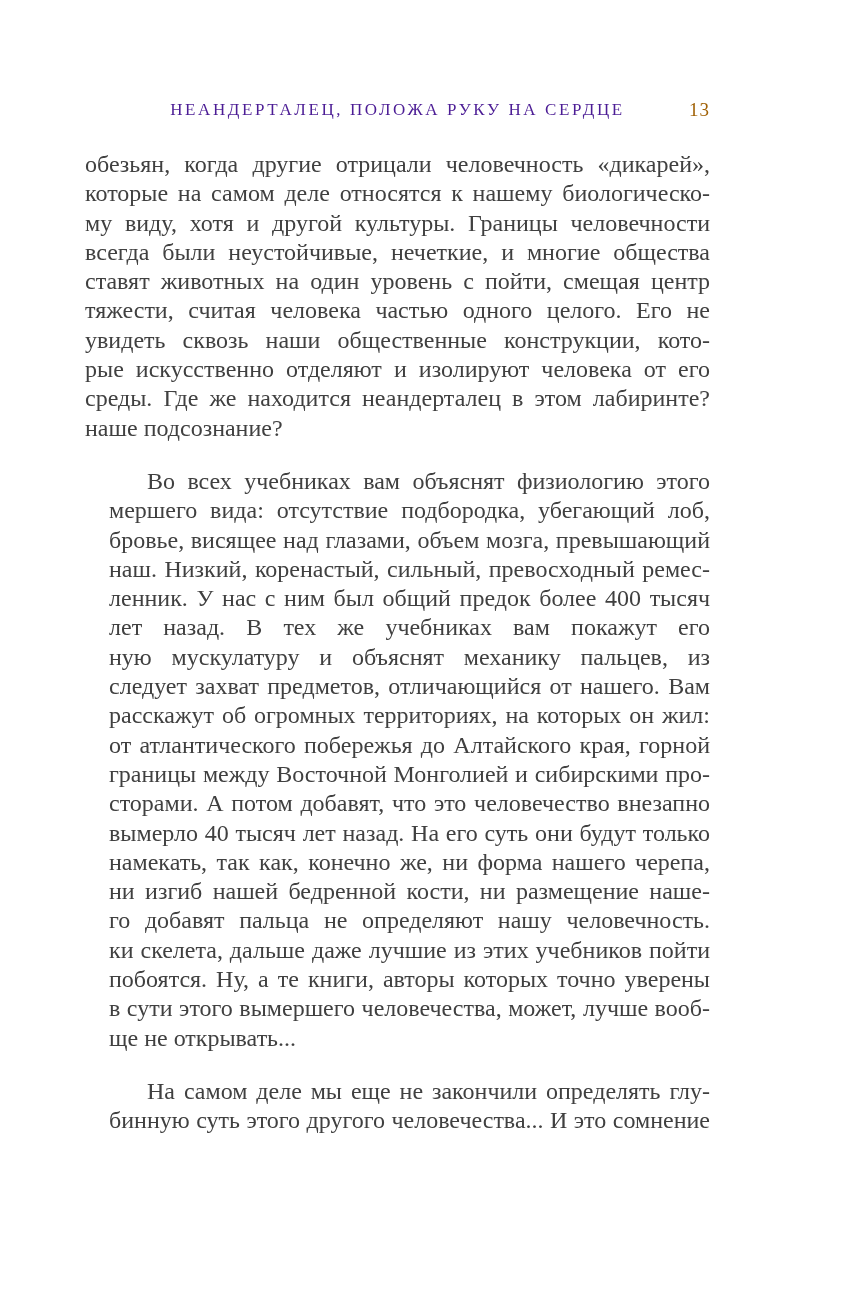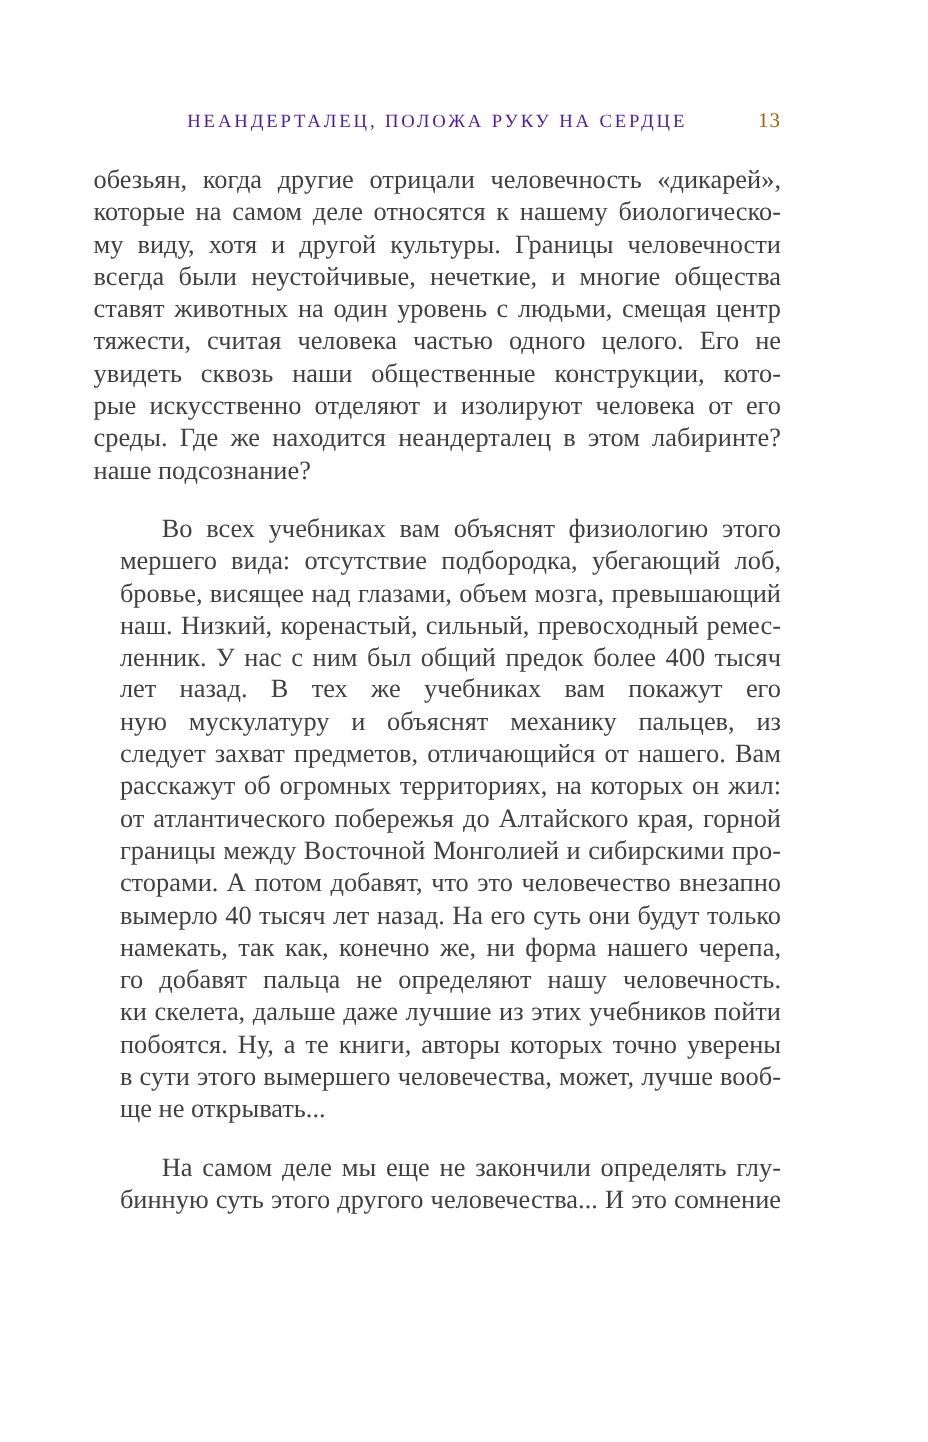--- a/index.html
+++ b/index.html
@@ -63,21 +63,21 @@
   <div class="header-row">
     <span class="running-title">НЕАНДЕРТАЛЕЦ, ПОЛОЖА РУКУ НА СЕРДЦЕ</span>
     <span class="page-number">13</span>
   </div>
   <div class="body-text" id="body-text">
       <div class="paragraph">
         <div class="text-line">обезьян, когда другие отрицали человечность «дикарей»,</div>
         <div class="text-line">которые на самом деле относятся к нашему биологическо-</div>
         <div class="text-line">му виду, хотя и другой культуры. Границы человечности</div>
         <div class="text-line">всегда были неустойчивые, нечеткие, и многие общества</div>
-        <div class="text-line">ставят животных на один уровень с людьми, смещая центр</div>
+        <div class="text-line">ставят животных на один уровень с пойти, смещая центр</div>
         <div class="text-line">тяжести, считая человека частью одного целого. Его не</div>
         <div class="text-line">увидеть сквозь наши общественные конструкции, кото-</div>
         <div class="text-line">рые искусственно отделяют и изолируют человека от его</div>
         <div class="text-line">среды. Где же находится неандерталец в этом лабиринте?</div>
         <div class="text-line flush-left">наше подсознание?</div>
       </div>
       <div class="paragraph">
         <div class="text-line indent">Во всех учебниках вам объяснят физиологию этого вы-</div>
         <div class="text-line">мершего вида: отсутствие подбородка, убегающий лоб, над-</div>
         <div class="text-line">бровье, висящее над глазами, объем мозга, превышающий</div>
@@ -85,20 +85,21 @@
         <div class="text-line">ленник. У нас с ним был общий предок более 400 тысяч</div>
         <div class="text-line">лет назад. В тех же учебниках вам покажут его замечатель-</div>
         <div class="text-line">ную мускулатуру и объяснят механику пальцев, из которой</div>
         <div class="text-line">следует захват предметов, отличающийся от нашего. Вам</div>
         <div class="text-line">расскажут об огромных территориях, на которых он жил:</div>
         <div class="text-line">от атлантического побережья до Алтайского края, горной</div>
         <div class="text-line">границы между Восточной Монголией и сибирскими про-</div>
         <div class="text-line">сторами. А потом добавят, что это человечество внезапно</div>
         <div class="text-line">вымерло 40 тысяч лет назад. На его суть они будут только</div>
         <div class="text-line">намекать, так как, конечно же, ни форма нашего черепа,</div>
+        <div class="text-line">ни изгиб нашей бедренной кости, ни размещение наше-</div>
         <div class="text-line">го добавят пальца не определяют нашу человечность.</div>
         <div class="text-line">ки скелета, дальше даже лучшие из этих учебников пойти</div>
         <div class="text-line">побоятся. Ну, а те книги, авторы которых точно уверены</div>
         <div class="text-line">в сути этого вымершего человечества, может, лучше вооб-</div>
         <div class="text-line flush-left">ще не открывать...</div>
       </div>
       <div class="paragraph">
         <div class="text-line indent">На самом деле мы еще не закончили определять глу-</div>
         <div class="text-line">бинную суть этого другого человечества... И это сомнение</div>
       </div>

